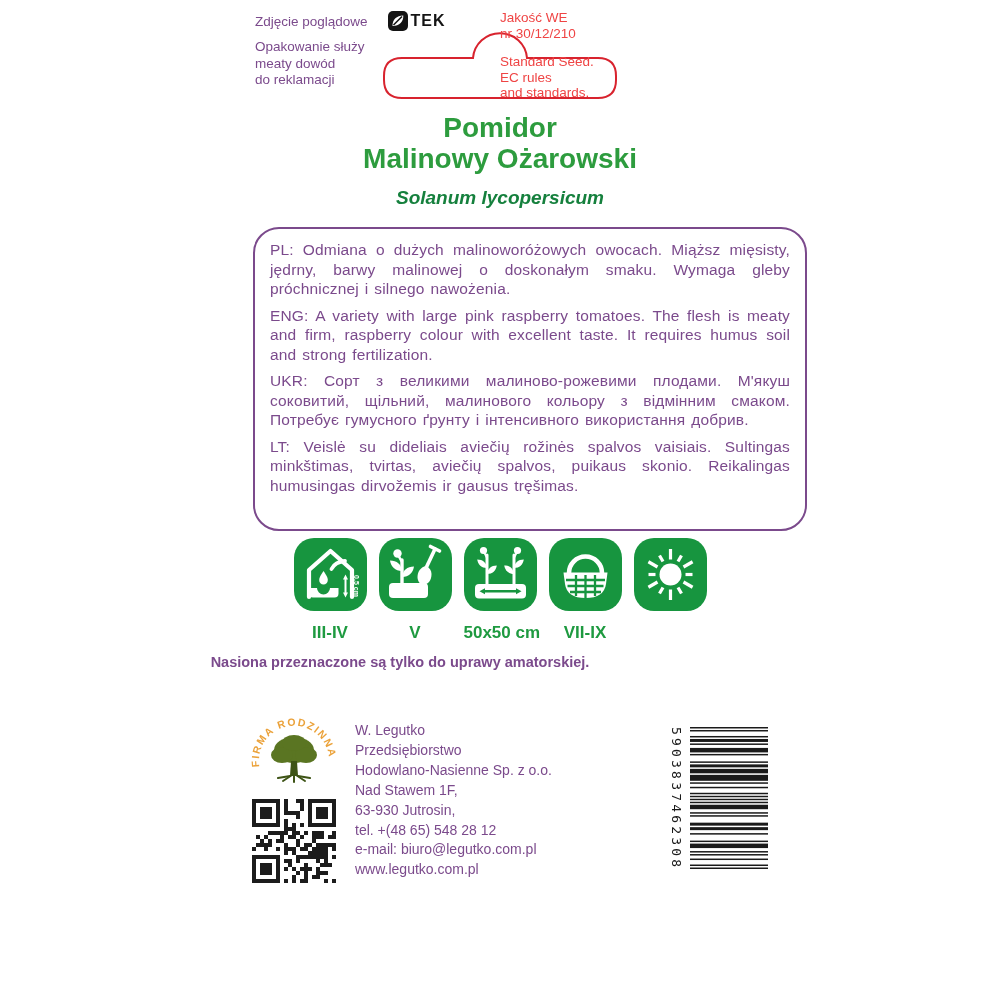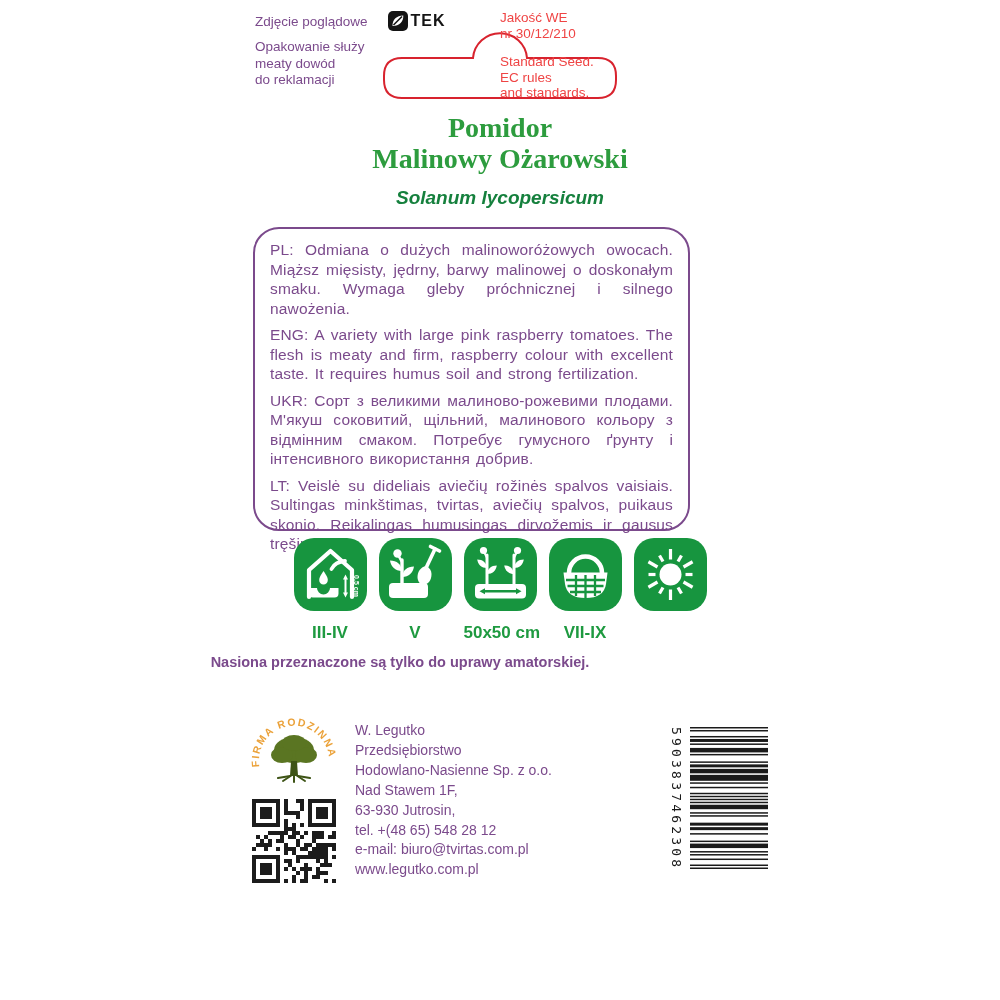--- a/index.html
+++ b/index.html
@@ -16,26 +16,26 @@
 
   
   .tr-block{left:500px;top:10px;width:250px;font-size:13.5px;line-height:15.5px;color:#ef4444;}
   .tr-gap{margin-top:13px;}
 
   
   .hang-tab{left:382px;top:32px;}
 
   
   .title{left:0;top:112px;width:1000px;text-align:center;font-size:28px;line-height:31px;
-         font-weight:bold;color:#2d9c3e;font-family:Liberation Serif, serif;}
+         font-weight:bold;color:#2d9c3e;}
   .latin{left:0;top:187px;width:1000px;text-align:center;font-size:19px;font-weight:bold;
          font-style:italic;color:#15803d;}
 
   
-  .desc-box{left:253px;top:227px;width:437px;height:304px;box-sizing:border-box;
+  .desc-box{left:253px;top:227px;width:554px;height:304px;box-sizing:border-box;
             border:2px solid #7b4a8c;border-radius:26px;padding:11px 15px 0 15px;}
   .desc-box p{margin:0 0 7px 0;font-size:15.5px;line-height:19.5px;text-align:justify;
               letter-spacing:.15px;word-spacing:1.5px;color:#7b4a8c;}
 
   
   .icons-row{left:0;top:538px;width:1000px;display:flex;justify-content:center;gap:12px;align-items:flex-start;}
   .icon-cell{width:73px;text-align:center;}
   .icon-label{margin-top:8px;font-size:17px;font-weight:bold;color:#1e9a40;white-space:nowrap;}
 
   .amateur{left:0;top:654px;width:800px;text-align:center;font-size:14.5px;font-weight:bold;color:#7b4a8c;}
@@ -434,21 +434,21 @@
       <rect x="80" y="80" width="4" height="4" fill="#1c1c1c"></rect>
     </svg>
 
   <div class="abs company">
     <div>W. Legutko</div>
     <div>Przedsiębiorstwo</div>
     <div>Hodowlano-Nasienne Sp. z o.o.</div>
     <div>Nad Stawem 1F,</div>
     <div>63-930 Jutrosin,</div>
     <div>tel. +(48 65) 548 28 12</div>
-    <div>e-mail: biuro@tvirtas.com.pl</div>
+    <div>e-mail: biuro@legutko.com.pl</div>
     <div>www.legutko.com.pl</div>
   </div>
 
   <div class="abs barcode-wrap">
     <div class="barcode-inner">
       <svg width="142" height="78" viewBox="0 0 142 78" preserveAspectRatio="none">
           <rect x="0.00" y="0" width="1.49" height="78" fill="#1a1a1a"></rect>
           <rect x="2.99" y="0" width="1.49" height="78" fill="#1a1a1a"></rect>
           <rect x="8.97" y="0" width="1.49" height="78" fill="#1a1a1a"></rect>
           <rect x="11.96" y="0" width="2.99" height="78" fill="#1a1a1a"></rect>

